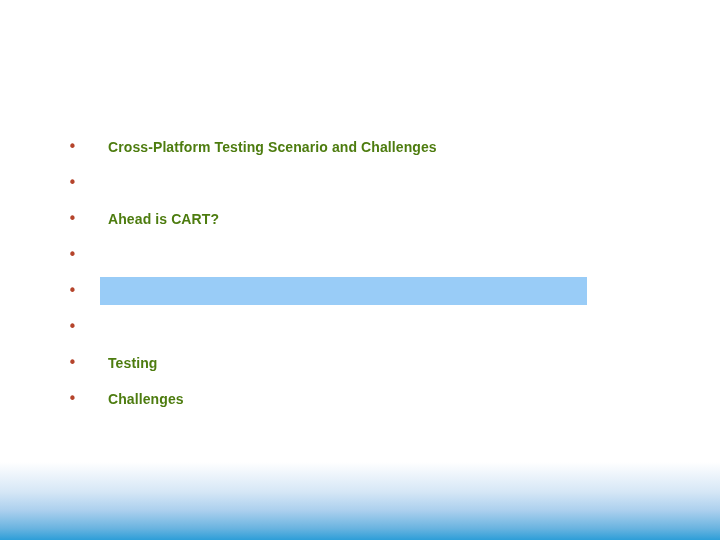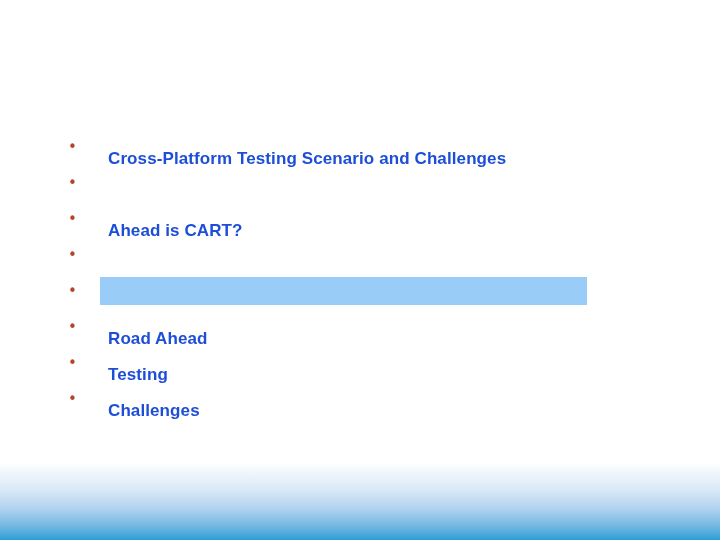--- a/index.html
+++ b/index.html
@@ -69,25 +69,25 @@
     text-align: left;
     color: #b5442b;
     font-size: 15px;
     font-family: "DejaVu Sans", sans-serif;
     font-weight: 400;
   }
 
   .agenda-label {
     position: absolute;
     left: 108px;
-    top: 12px;
+    top: 0;
     height: 36px;
     line-height: 36px;
-    color: #1d4ed8;
-    font-size: 17px;
+    color: #4d7c0f;
+    font-size: 14px;
     font-weight: bold;
     letter-spacing: 0.1px;
   }
 
   
   .agenda-item.is-highlighted .selection-band {
     position: absolute;
     left: 100px;
     top: 4px;
     width: 487px;
@@ -129,21 +129,20 @@
     </li>
 
     <li class="agenda-item is-highlighted">
       <span class="selection-band"></span>
       <span class="bullet-marker">•</span>
     </li>
 
     <li class="agenda-item">
       <span class="selection-band"></span>
       <span class="bullet-marker">•</span>
-      <span class="agenda-label">Road Ahead</span>
     </li>
 
     <li class="agenda-item">
       <span class="selection-band"></span>
       <span class="bullet-marker">•</span>
       <span class="agenda-label">Testing</span>
     </li>
 
     <li class="agenda-item">
       <span class="selection-band"></span>

